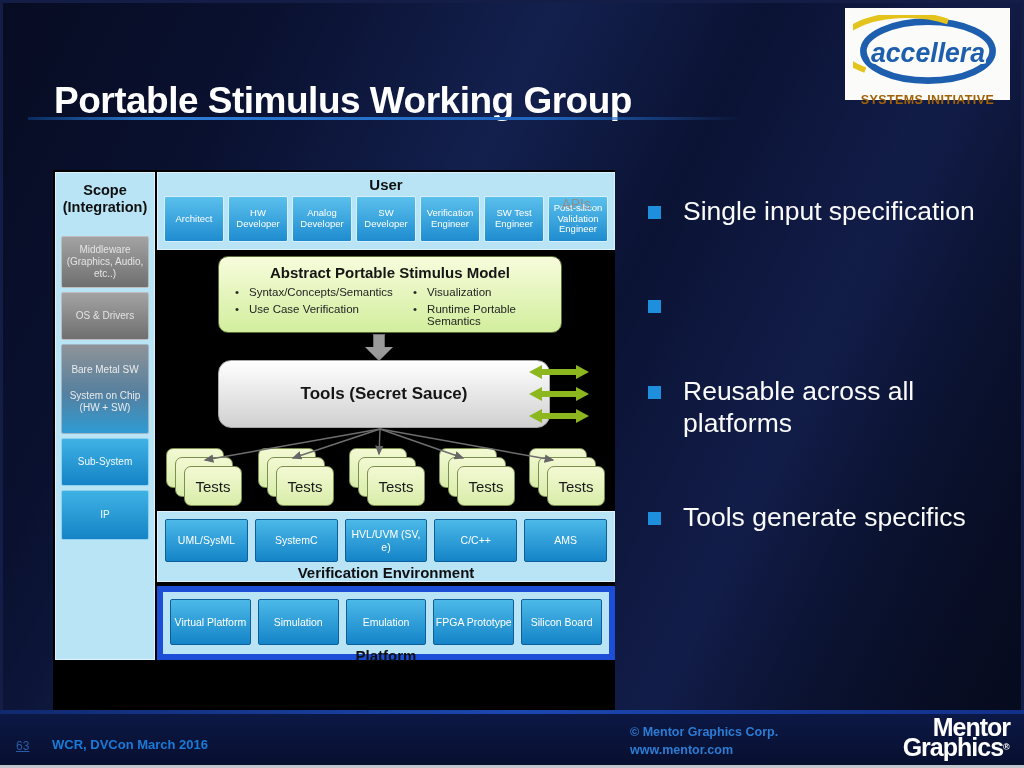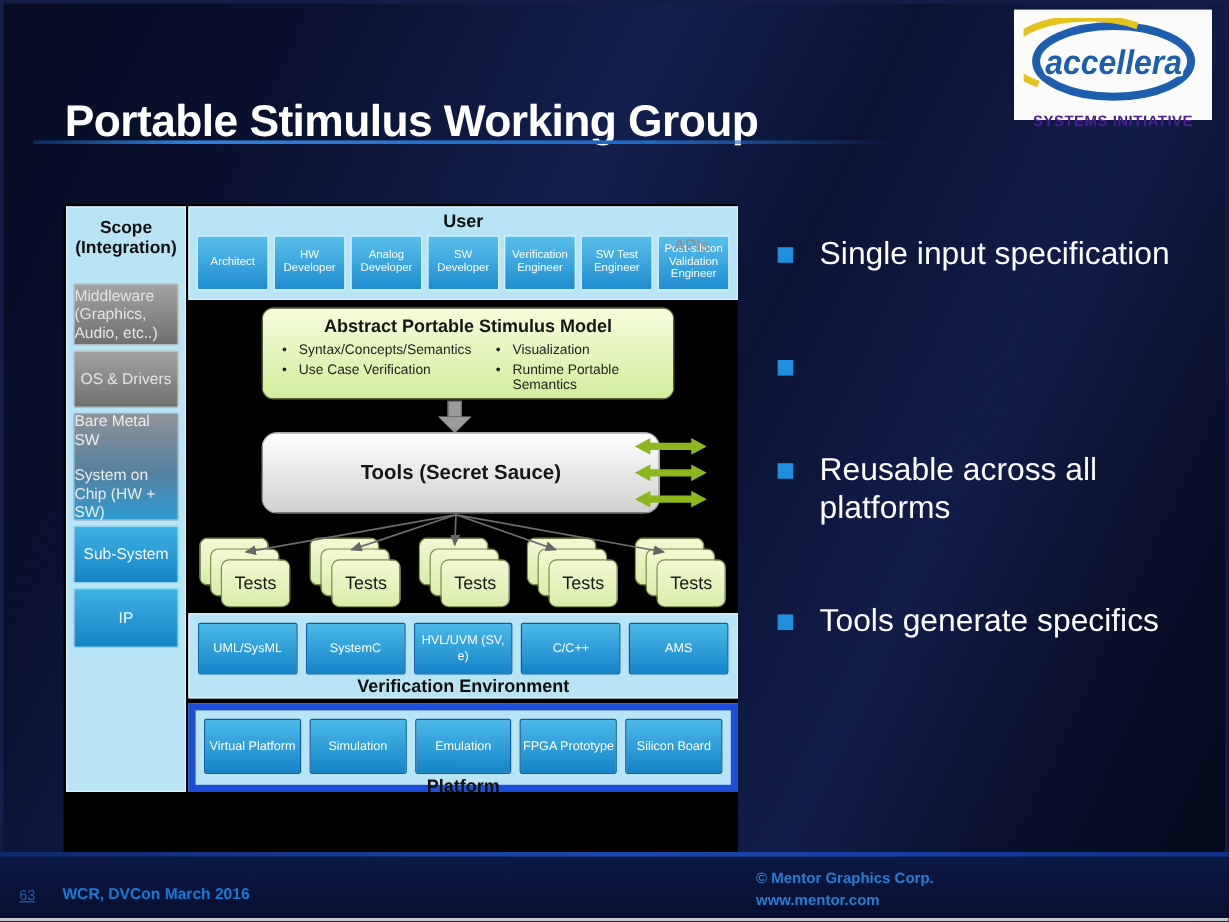--- a/index.html
+++ b/index.html
@@ -13,30 +13,30 @@
     box-shadow: inset 0 0 0 3px #141d45;
   }
 
   
   .page-title { position:absolute; left:54px; top:80px; font-size:37px; font-weight:bold; color:#ffffff; letter-spacing:-0.5px; }
   .title-rule { position:absolute; left:28px; top:117px; width:716px; height:3px;
     background:linear-gradient(90deg,#0a2a5e,#2f7fd8 18%,#1f66c0 72%,rgba(20,60,130,0)); }
 
   .accellera-box { position:absolute; left:845px; top:8px; width:165px; height:92px;
     background:#fbfbf9; padding-top:7px; text-align:center; }
-  .accellera-sub { font-size:12.5px; font-weight:bold; color:#4c1d95; letter-spacing:.4px; margin-top:-2px; }
+  .accellera-sub { font-size:12.5px; font-weight:bold; color:#a16207; letter-spacing:.4px; margin-top:-2px; }
 
   
   .diagram { position:absolute; left:53px; top:170px; width:562px; height:544px; background:#000; }
 
   .scope-col { position:absolute; left:2px; top:2px; width:100px; height:488px;
     background:#b9e4f6; border:1px solid #dff2fc; }
   .scope-head { text-align:center; padding-top:9px; font-size:14.5px; font-weight:bold; color:#101010; line-height:1.15; }
   .scope-item { position:absolute; left:5px; right:5px; border-radius:2px; display:flex; flex-direction:column;
-    align-items:center; justify-content:center; text-align:left; font-size:13px; line-height:1.2; }
+    align-items:center; justify-content:center; text-align:center; font-size:10px; line-height:1.2; }
   .scope-gray  { background:linear-gradient(#a3a3a3,#6f6f6f); border:1px solid #bdbdbd; color:#e3e3e3; }
   .scope-fade  { background:linear-gradient(#8f9398,#55809f 55%,#2f9bd4); border:1px solid #9fb6c4; color:#ebebeb; }
   .scope-blue  { background:linear-gradient(#3fb2e4,#1583c6); border:1px solid #8fd2ef; color:#f2fbff; }
   .scope-item .lbl2 { margin-top:14px; }
   .si-1 { top:63px;  height:52px; }
   .si-2 { top:119px; height:48px; }
   .si-3 { top:171px; height:90px; }
   .si-4 { top:265px; height:48px; }
   .si-5 { top:317px; height:50px; }
 
@@ -278,15 +278,19 @@
   </div>
 
   <div class="footer-line"></div>
   <div class="footer-band"></div>
   <div class="slide-num">63</div>
   <div class="conf-text">WCR, DVCon March 2016</div>
   <div class="copy-block">
     <div>© Mentor Graphics Corp.</div>
     <div>www.mentor.com</div>
   </div>
+  <div class="mentor-logo">
+    <div class="mentor-l1">Mentor</div>
+    <div class="mentor-l2"><span>Graphics</span><span class="mentor-reg">®</span></div>
+  </div>
   <div class="bottom-strip"></div>
 
 </div>
 
 </body></html>

